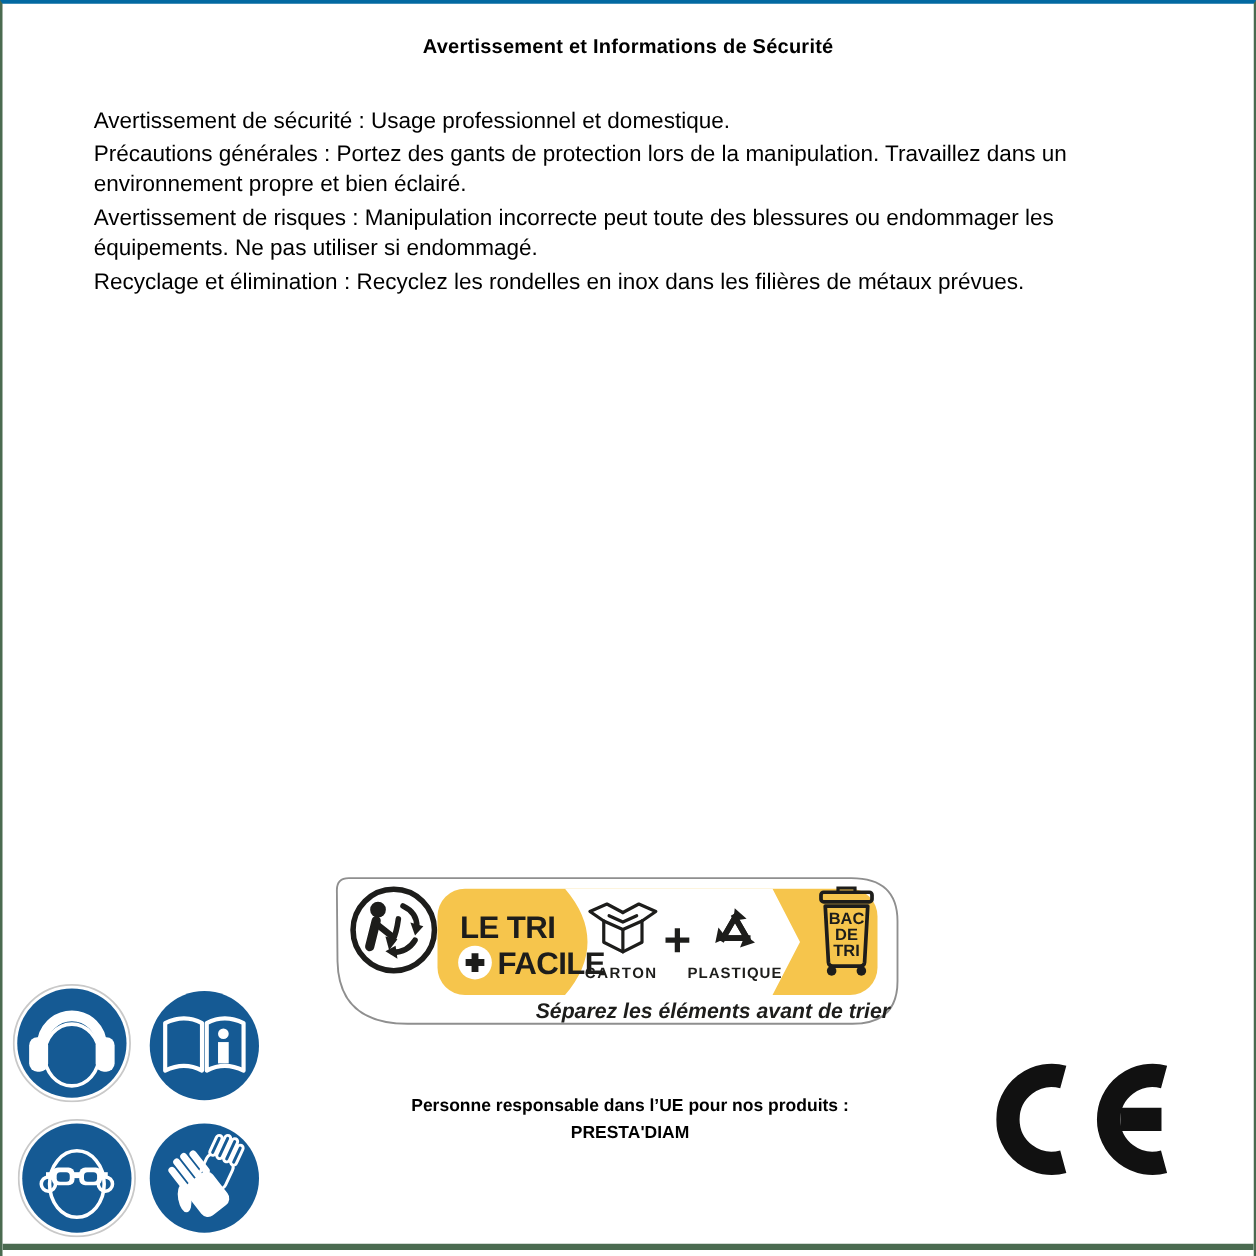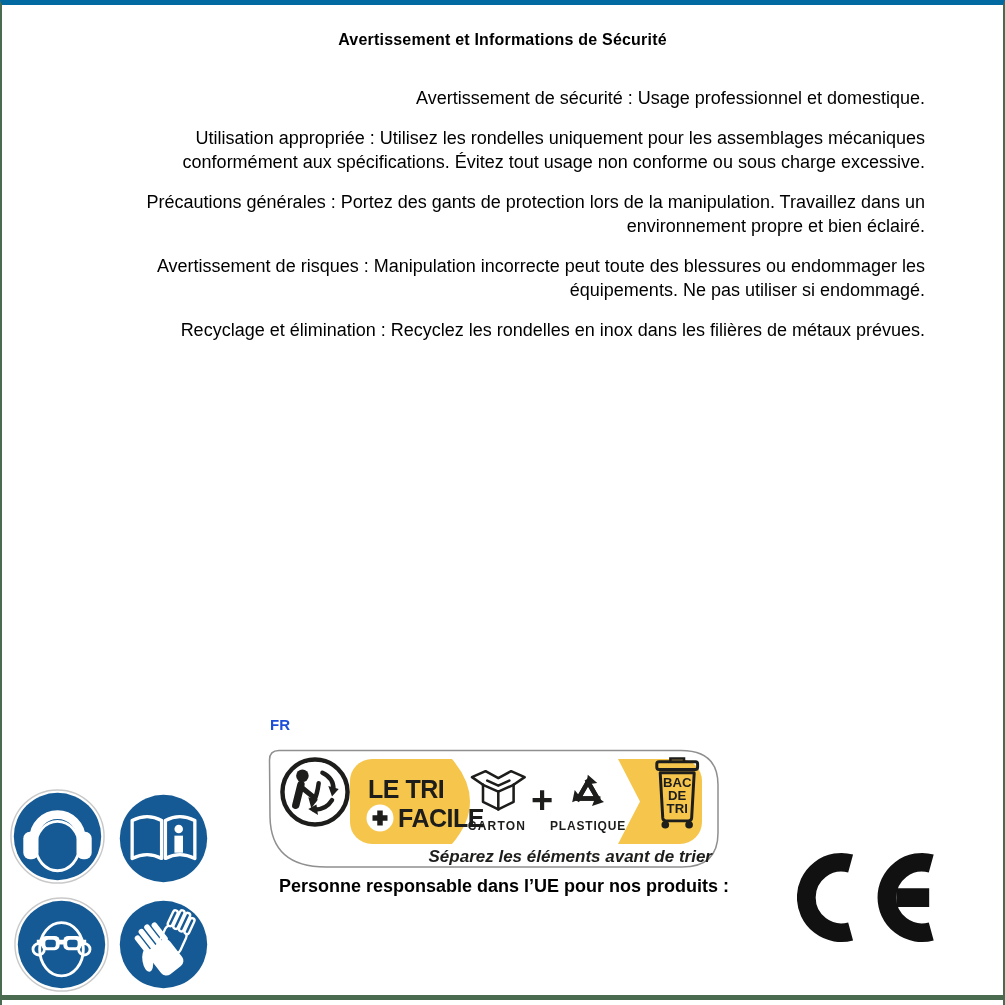--- a/index.html
+++ b/index.html
@@ -2,21 +2,21 @@
 <html><head>
 <meta charset="utf-8">
 <style>
   * { margin: 0; padding: 0; box-sizing: border-box; }
   html,body { background: #ffffff; }
   .page {
     position: relative;
     width: 1005px;
     height: 1005px;
     background: #ffffff;
-    border-top: 5px solid #0369a1;
+    border-top: 3px solid #0369a1;
     border-left: 2px solid #4a6b50;
     border-right: 2px solid #4a6b50;
     overflow: hidden;
     font-family: "Liberation Sans", sans-serif;
     color: #000000;
   }
   .bottom-rule {
     position: absolute;
     left: 0; right: 0; bottom: 5px;
     height: 5px;
@@ -27,66 +27,65 @@
     text-align: center;
     font-size: 16px;
     font-weight: bold;
     letter-spacing: 0.2px;
   }
   .body-text {
     margin: 37px 62px 0 70px;
     font-size: 18px;
     line-height: 24px;
   }
-  .body-text p { margin: 16px; text-align: right; }
+  .body-text p { margin: 3px; }
 
   
   .safety-grid {
     position: absolute;
     left: 8px; top: 784px;
     width: 200px; height: 210px;
   }
   .safety-icon { position: absolute; width: 95px; height: 95px; }
   .safety-icon svg { width: 100%; height: 100%; display: block; }
 
   
   .fr-label {
     position: absolute;
     left: 268px; top: 711px;
     font-size: 15px;
     font-weight: bold;
     color: #1d4ed8;
   }
-  .infotri { position: absolute; left: 266px; top: 744px; width: 452px; height: 120px; }
+  .infotri { position: absolute; left: 266px; top: 698px; width: 452px; height: 120px; }
   .infotri svg { width: 100%; height: 100%; display: block; }
 
   
   .responsible {
     position: absolute;
     left: 152px; top: 871px;
     width: 700px;
     text-align: center;
-    font-size: 18px;
+    font-size: 14px;
     font-weight: bold;
     line-height: 21px;
   }
 
   .ce-mark { position: absolute; left: 795px; top: 843px; width: 150px; height: 99px; }
   .ce-mark svg { width: 100%; height: 100%; display: block; }
 </style>
 </head>
 <body>
 
 <div class="page">
 
   <h1 class="doc-title">Avertissement et Informations de Sécurité</h1>
 
   <div class="body-text">
     <p>Avertissement de sécurité : Usage professionnel et domestique.</p>
-    <p>Utilisation appropriée : Utilisez les rondelles uniquement pour les assemblages mécaniques conformément aux spécifications. Évitez tout usage non conforme ou sous charge excessive.</p>
     <p>Précautions générales : Portez des gants de protection lors de la manipulation. Travaillez dans un environnement propre et bien éclairé.</p>
     <p>Avertissement de risques : Manipulation incorrecte peut toute des blessures ou endommager les équipements. Ne pas utiliser si endommagé.</p>
     <p>Recyclage et élimination : Recyclez les rondelles en inox dans les filières de métaux prévues.</p>
   </div>
 
   <div class="safety-grid">
 
     <div class="safety-icon" style="left:0;top:0">
       <svg viewBox="0 0 100 100">
         <circle cx="50" cy="50" r="49" fill="none" stroke="#c9c9c9" stroke-width="1.5"></circle>
@@ -211,20 +210,21 @@
         <text x="32" y="53" font-size="15.5" font-weight="bold" fill="#1d1d1b" text-anchor="middle">DE</text>
         <text x="32" y="68" font-size="15.5" font-weight="bold" fill="#1d1d1b" text-anchor="middle">TRI</text>
       </g>
 
       <text x="444" y="113" font-size="17" font-weight="bold" font-style="italic" fill="#1d1d1b" text-anchor="end">Séparez les éléments avant de trier</text>
     </svg>
   </div>
 
   <div class="responsible">
     <div>Personne responsable dans l’UE pour nos produits :</div>
+    <div>PRESTA'DIAM</div>
   </div>
 
   <div class="ce-mark">
     <svg viewBox="0 0 160 105">
       <path d="M 57.2 16.3 A 37.5 37.5 0 1 0 57.2 88.7" fill="none" stroke="#111111" stroke-width="20"></path>
       <path d="M 143.2 16.3 A 37.5 37.5 0 1 0 143.2 88.7" fill="none" stroke="#111111" stroke-width="20"></path>
       <path d="M 106 52.5 L 141 52.5" stroke="#111111" stroke-width="20"></path>
     </svg>
   </div>
 

